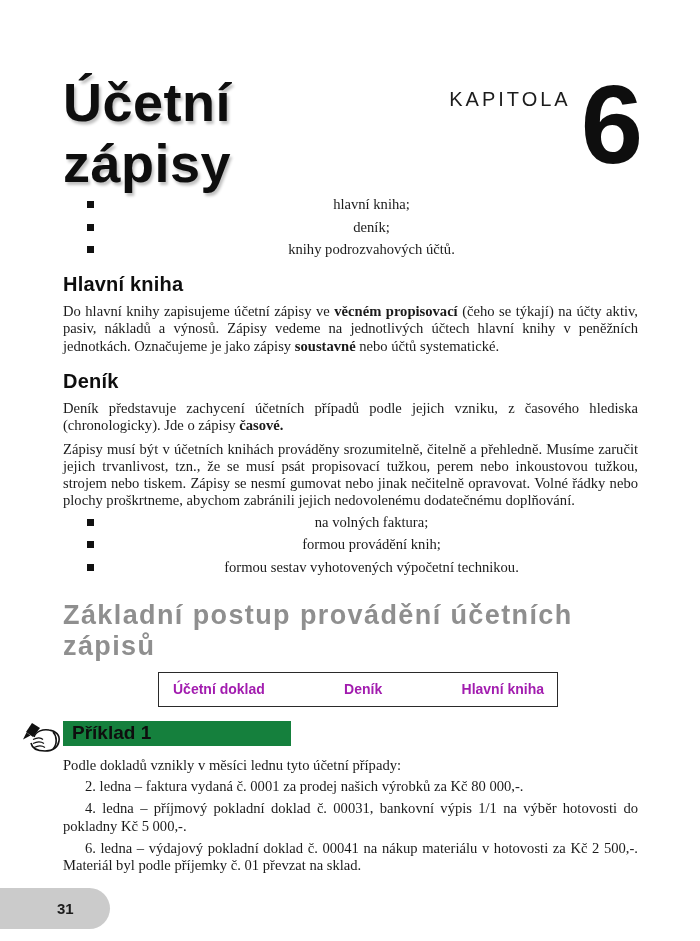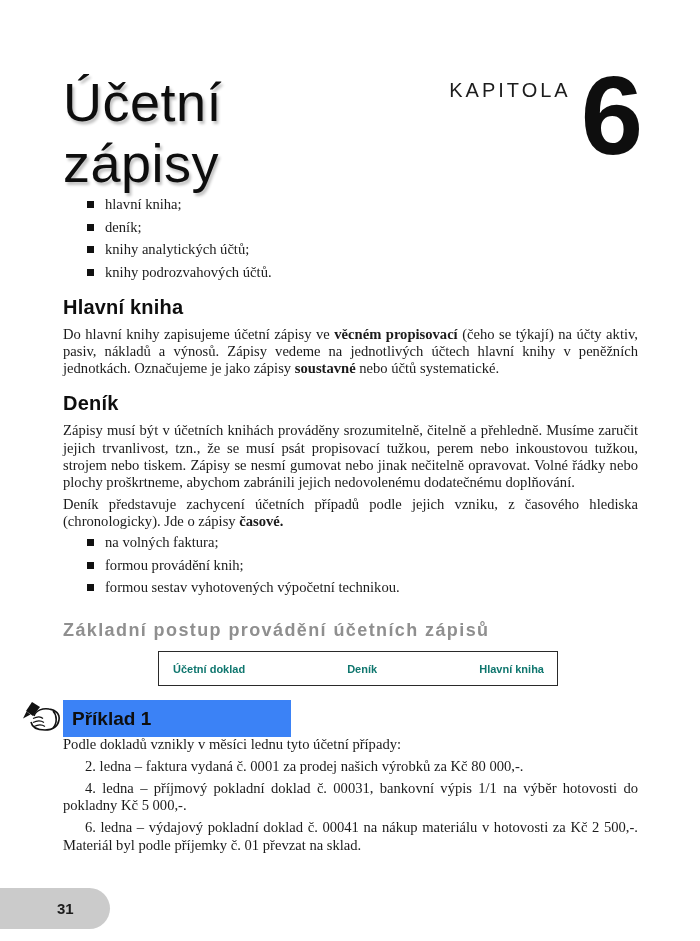--- a/index.html
+++ b/index.html
@@ -13,30 +13,30 @@
     overflow: hidden;
     font-family: "Liberation Serif", serif;
     color: #1b1b1b;
   }
   .content { position: absolute; left: 63px; right: 62px; top: 0; }
 
   
   .chapter-title {
     margin-top: 72px;
     font-family: "Liberation Sans", sans-serif;
-    font-weight: normal;
+    font-weight: bold;
     font-size: 54px;
     line-height: 1.13;
     color: #0e0e0e;
     text-shadow: 2px 3px 3px #c0c0c0;
     letter-spacing: 0.5px;
   }
   .kapitola-wrap {
     position: absolute;
-    top: 72px;
+    top: 81px;
     right: 57px;
     display: flex;
     align-items: flex-start;
     font-family: "Liberation Sans", sans-serif;
     text-align: center;
   }
   .kapitola-label {
     font-size: 20px;
     letter-spacing: 3px;
     color: #1c1c1c;
@@ -52,21 +52,21 @@
 
   
   .body-p {
     font-size: 14.6px;
     line-height: 17.3px;
     text-align: justify;
     margin-bottom: 4px;
   }
   .intro-p { margin-top: 27px; margin-bottom: 7px; }
 
-  ul.square-list { list-style: none; margin: 2px 0 12px 0; }
+  ul.square-list { list-style: none; margin: 2px 0 12px 0; text-align: center; }
   ul.square-list li {
     position: relative;
     padding-left: 42px;
     font-size: 14.6px;
     line-height: 17px;
     margin-bottom: 5.5px;
   }
   ul.square-list li::before {
     content: "";
     position: absolute;
@@ -81,53 +81,53 @@
     font-family: "Liberation Sans", sans-serif;
     font-weight: bold;
     font-size: 20px;
     color: #0e0e0e;
     margin: 15px 0 7px 0;
     letter-spacing: 0.2px;
   }
   h2.sec-heading-gray {
     font-family: "Liberation Sans", sans-serif;
     font-weight: bold;
-    font-size: 18px;
+    font-size: 27px;
     letter-spacing: 1.4px;
     margin: 24px 0 10px 0;
   }
   .para-gap { margin-top: 6px; }
 
   
   .flow-box {
     margin: 4px 0 14px 95px;
     width: 400px;
     height: 35px;
     border: 1.5px solid #2a2a2a;
     background: #fff;
     display: flex;
     align-items: center;
     justify-content: space-between;
     padding: 0 13px 0 14px;
     font-family: "Liberation Sans", sans-serif;
     font-weight: bold;
-    font-size: 11px;
-    color: #0f766e;
+    font-size: 14px;
+    color: #a21caf;
   }
 
   
   .priklad-row { position: relative; margin-top: 14px; height: 28px; }
   .writing-icon { position: absolute; left: -40px; top: 1px; }
   .priklad-bar {
     position: absolute;
     left: 0;
     top: 0;
     width: 228px;
-    height: 37px;
-    background: #3b82f6;
+    height: 25px;
+    background: #15803d;
     display: flex;
     align-items: center;
     padding-left: 9px;
     font-family: "Liberation Sans", sans-serif;
     font-weight: bold;
     font-size: 19px;
     color: #0e0e0e;
   }
   .example-intro { margin-top: 8px; margin-bottom: 4px; }
   .example-item { text-indent: 22px; margin-bottom: 5px; }
@@ -160,30 +160,29 @@
     <span class="chapter-number">6</span>
   </div>
 
   <div class="content">
 
     <h1 class="chapter-title"><span>Účetní</span><br><span>zápisy</span></h1>
 
     <ul class="square-list">
       <li>hlavní kniha;</li>
       <li>deník;</li>
-      <li>knihy analytických účtů;</li>
       <li>knihy podrozvahových účtů.</li>
     </ul>
 
     <h2 class="sec-heading">Hlavní kniha</h2>
     <p class="body-p"><span>Do hlavní knihy zapisujeme účetní zápisy ve </span><b>věcném propisovací</b><span> (čeho se týkají) na účty aktiv, pasiv, nákladů a výnosů. Zápisy vedeme na jednotlivých účtech hlavní knihy v peněžních jednotkách. Označujeme je jako zápisy </span><b>soustavné</b><span> nebo účtů systematické.</span></p>
 
     <h2 class="sec-heading">Deník</h2>
+    <p class="body-p"><span>Deník představuje zachycení účetních případů podle jejich vzniku, z časového hlediska (chronologicky). Jde o zápisy </span><b>časové.</b></p>
     <p class="body-p para-gap">Zápisy musí být v účetních knihách prováděny srozumitelně, čitelně a přehledně. Musíme zaručit jejich trvanlivost, tzn., že se musí psát propisovací tužkou, perem nebo inkoustovou tužkou, strojem nebo tiskem. Zápisy se nesmí gumovat nebo jinak nečitelně opravovat. Volné řádky nebo plochy proškrtneme, abychom zabránili jejich nedovolenému dodatečnému doplňování.</p>
-    <p class="body-p"><span>Deník představuje zachycení účetních případů podle jejich vzniku, z časového hlediska (chronologicky). Jde o zápisy </span><b>časové.</b></p>
 
     <ul class="square-list">
       <li>na volných faktura;</li>
       <li>formou provádění knih;</li>
       <li>formou sestav vyhotovených výpočetní technikou.</li>
     </ul>
 
     <h2 class="sec-heading-gray" style="color:#8f8f8f">Základní postup provádění účetních zápisů</h2>
     <div class="flow-box">
       <span>Účetní doklad</span>

